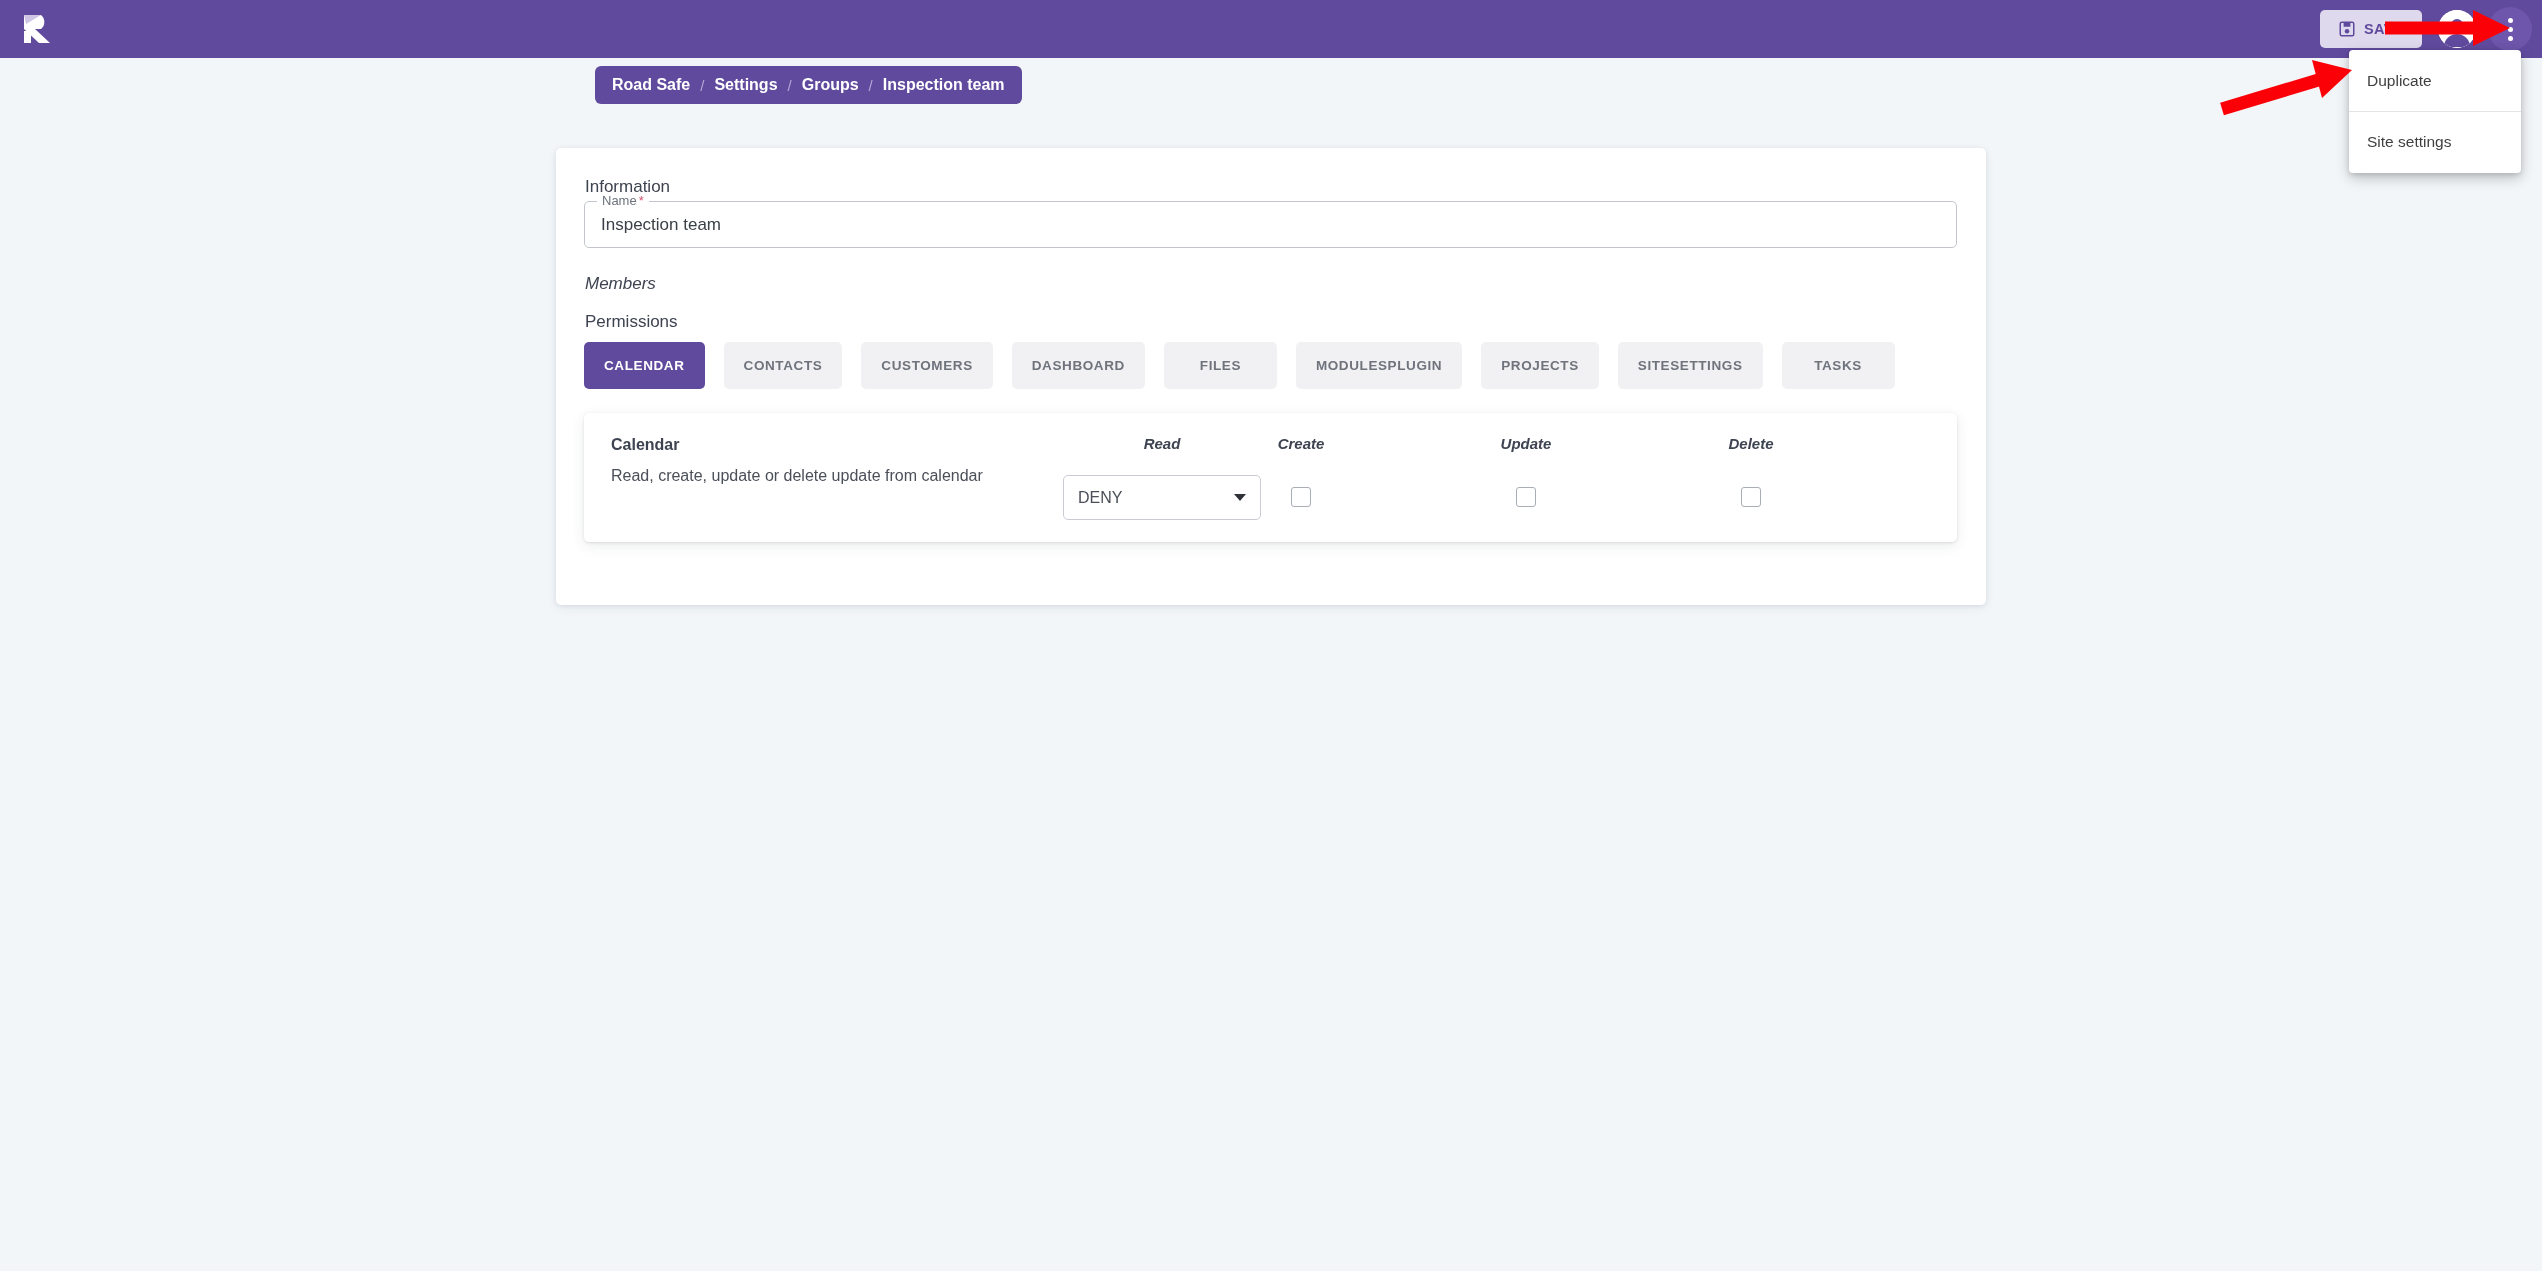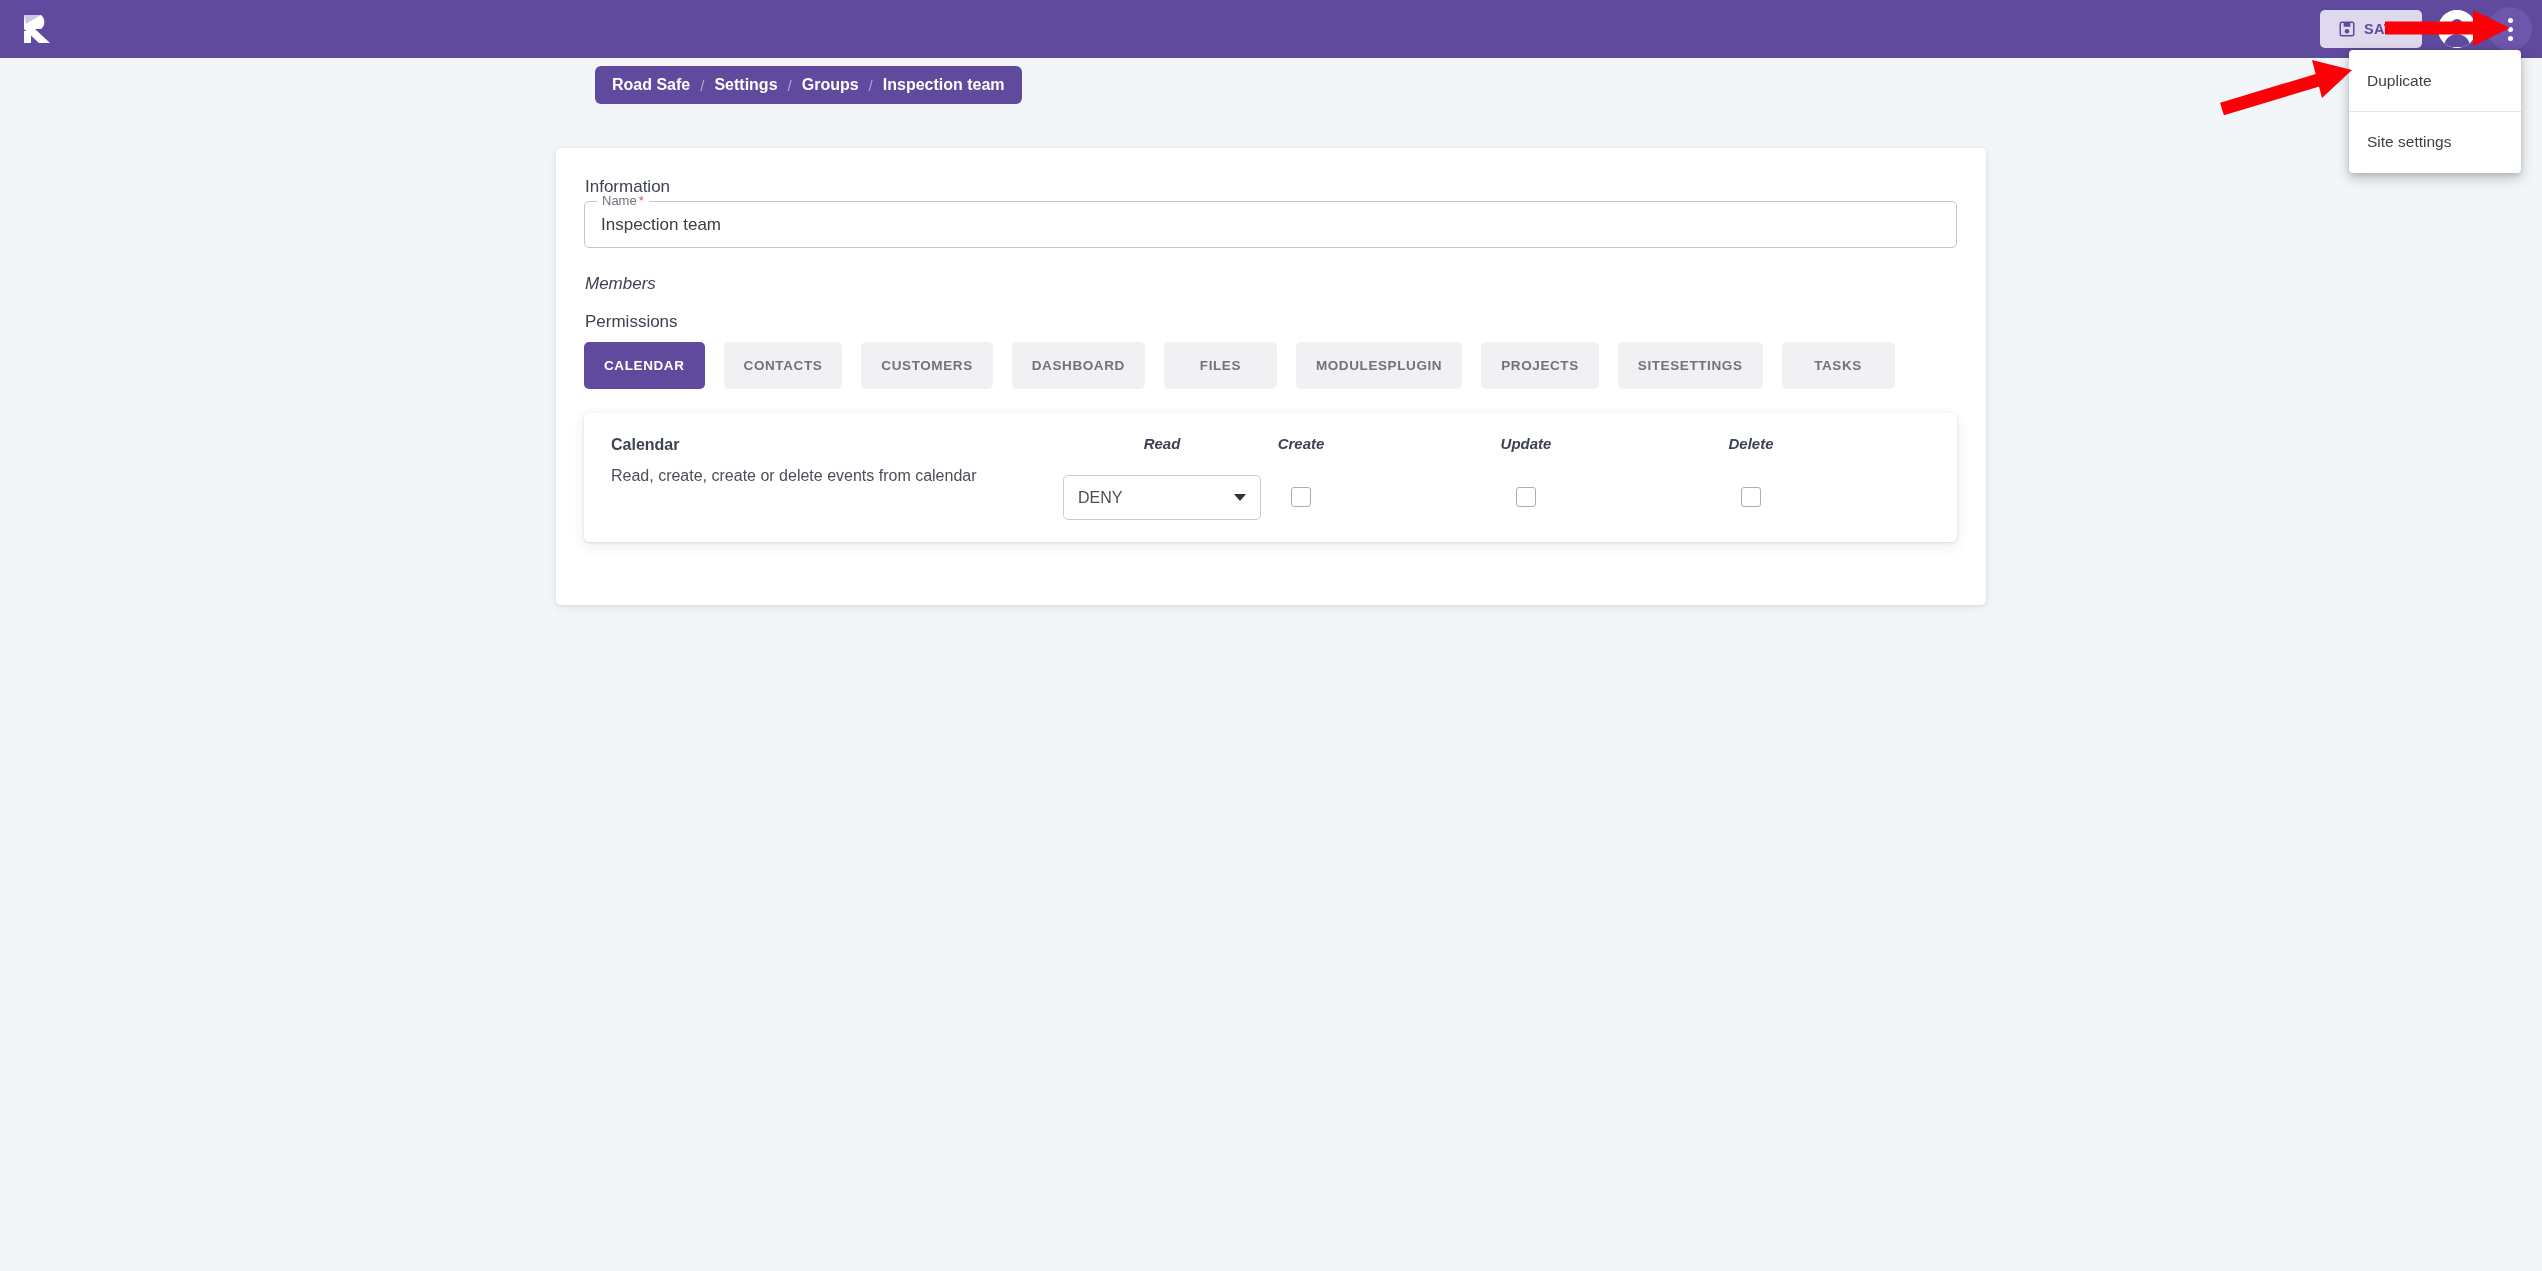--- a/index.html
+++ b/index.html
@@ -433,21 +433,21 @@
     <button class="tab">FILES</button>
     <button class="tab">MODULESPLUGIN</button>
     <button class="tab">PROJECTS</button>
     <button class="tab">SITESETTINGS</button>
     <button class="tab">TASKS</button>
   </div>
 
   <div class="perm-card">
 
     <div class="perm-name">Calendar</div>
-    <div class="perm-desc">Read, create, create or delete events from calendar</div>
+    <div class="perm-desc">Read, create, update or delete update from calendar</div>
 
     <div class="col-head" style="top:22px; left:578px;">Read</div>
     <div class="col-head" style="top:22px; left:717px;">Create</div>
     <div class="col-head" style="top:22px; left:942px;">Update</div>
     <div class="col-head" style="top:22px; left:1167px;">Delete</div>
 
     <div class="select-wrap">
       <span class="select-value">DENY</span>
       <span class="select-caret"></span>
     </div>

